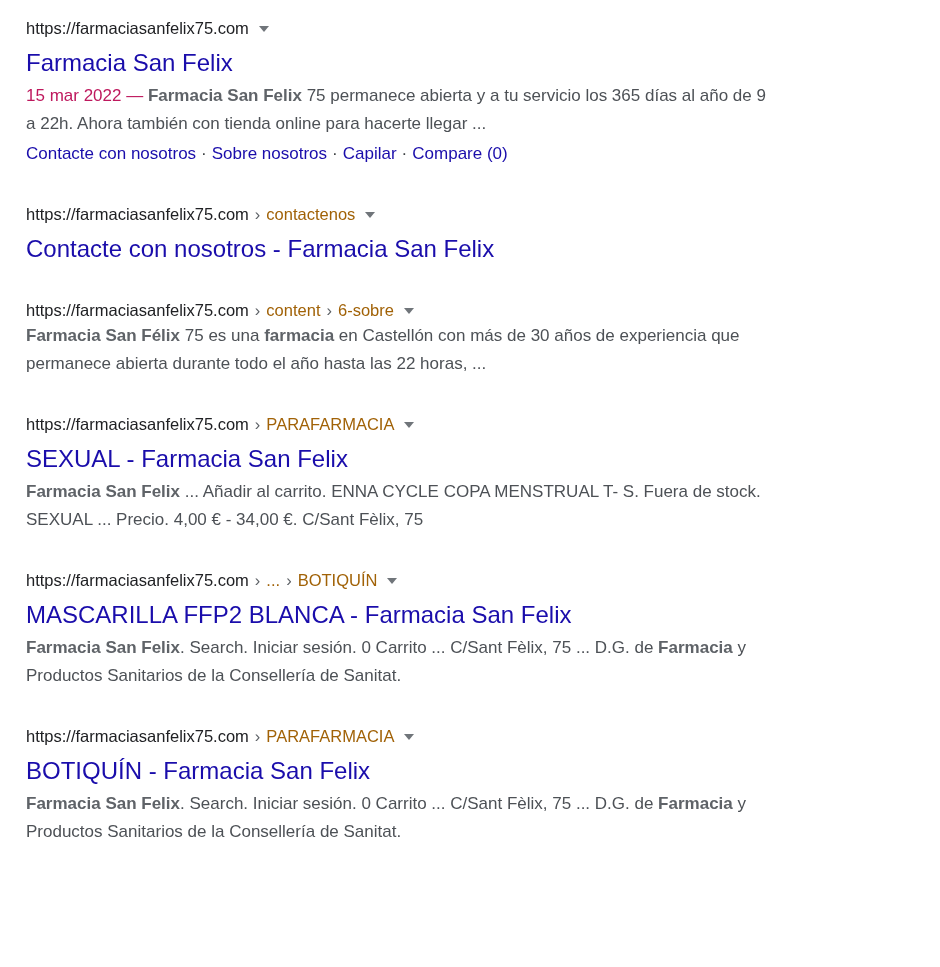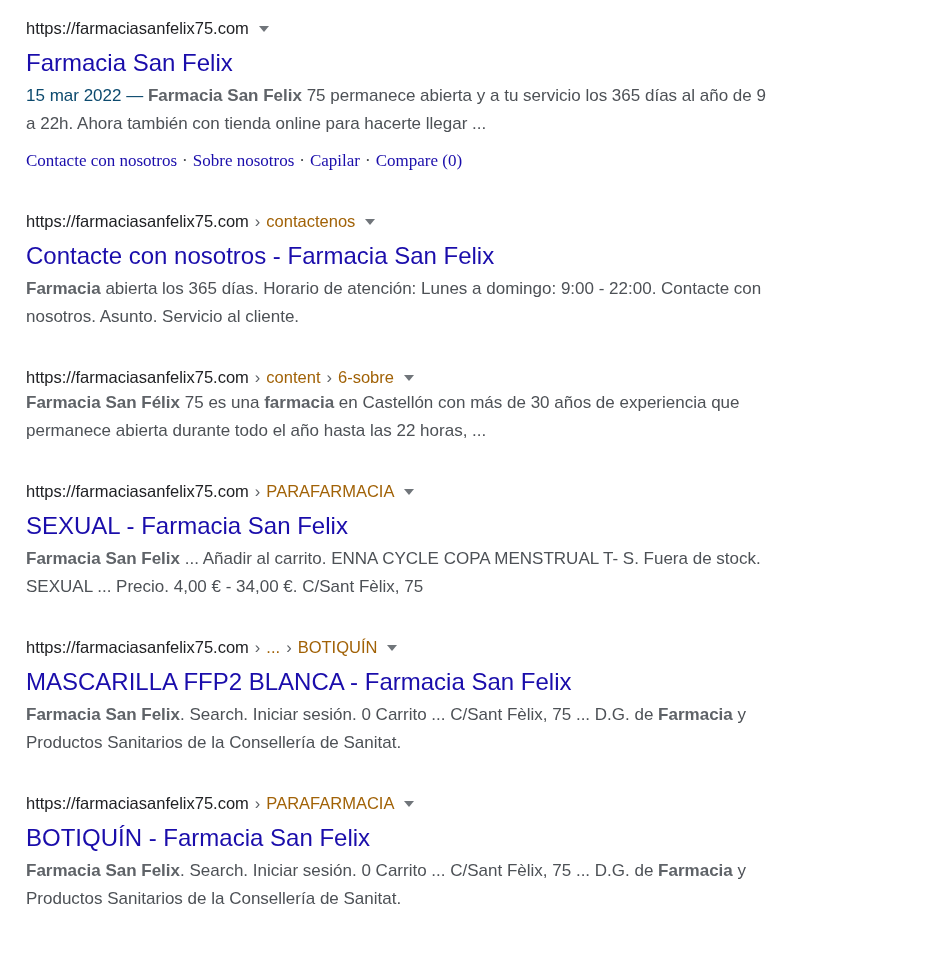--- a/index.html
+++ b/index.html
@@ -63,27 +63,26 @@
     font-size: 17px;
     line-height: 28px;
     color: #4d5156;
     width: 742px;
   }
   .snippet .seg-bold {
     font-weight: 700;
     color: #5f6368;
   }
   .snippet .seg-date {
-    color: #0c4a6e;
+    color: #be185d;
   }
   .sitelinks {
     font-size: 17px;
     line-height: 28px;
-    margin-top: 9px;
-    font-family: Liberation Serif, serif;
+    margin-top: 2px;
   }
   .sitelink {
     color: #1a0dab;
     text-decoration: none;
     cursor: pointer;
   }
   .sl-sep {
     color: #3c4043;
     padding: 0 5px;
   }
@@ -103,21 +102,20 @@
   <div class="sitelinks"><a class="sitelink">Contacte con nosotros</a><span class="sl-sep">·</span><a class="sitelink">Sobre nosotros</a><span class="sl-sep">·</span><a class="sitelink">Capilar</a><span class="sl-sep">·</span><a class="sitelink">Compare (0)</a></div>
     </div>
 
   <div class="result">
     <div class="crumb-line">
       <span class="crumb-url">https://farmaciasanfelix75.com</span>
       <span class="crumb-rest"><span class="crumb-sep">›</span><span class="crumb-path">contactenos</span></span>
       <span class="dd-icon"></span>
     </div>
     <div class="title">Contacte con nosotros - Farmacia San Felix</div>
-    <div class="snippet"><span class="seg-bold">Farmacia</span><span class="seg-normal"> abierta los 365 días. Horario de atención: Lunes a domingo: 9:00 - 22:00. Contacte con nosotros. Asunto. Servicio al cliente.</span></div>
   </div>
 
   <div class="result">
     <div class="crumb-line">
       <span class="crumb-url">https://farmaciasanfelix75.com</span>
       <span class="crumb-rest"><span class="crumb-sep">›</span><span class="crumb-path">content</span><span class="crumb-sep">›</span><span class="crumb-path">6-sobre</span></span>
       <span class="dd-icon"></span>
     </div>
     <div class="snippet"><span class="seg-bold">Farmacia San Félix</span><span class="seg-normal"> 75 es una </span><span class="seg-bold">farmacia</span><span class="seg-normal"> en Castellón con más de 30 años de experiencia que permanece abierta durante todo el año hasta las 22 horas, ...</span></div>
   </div>

